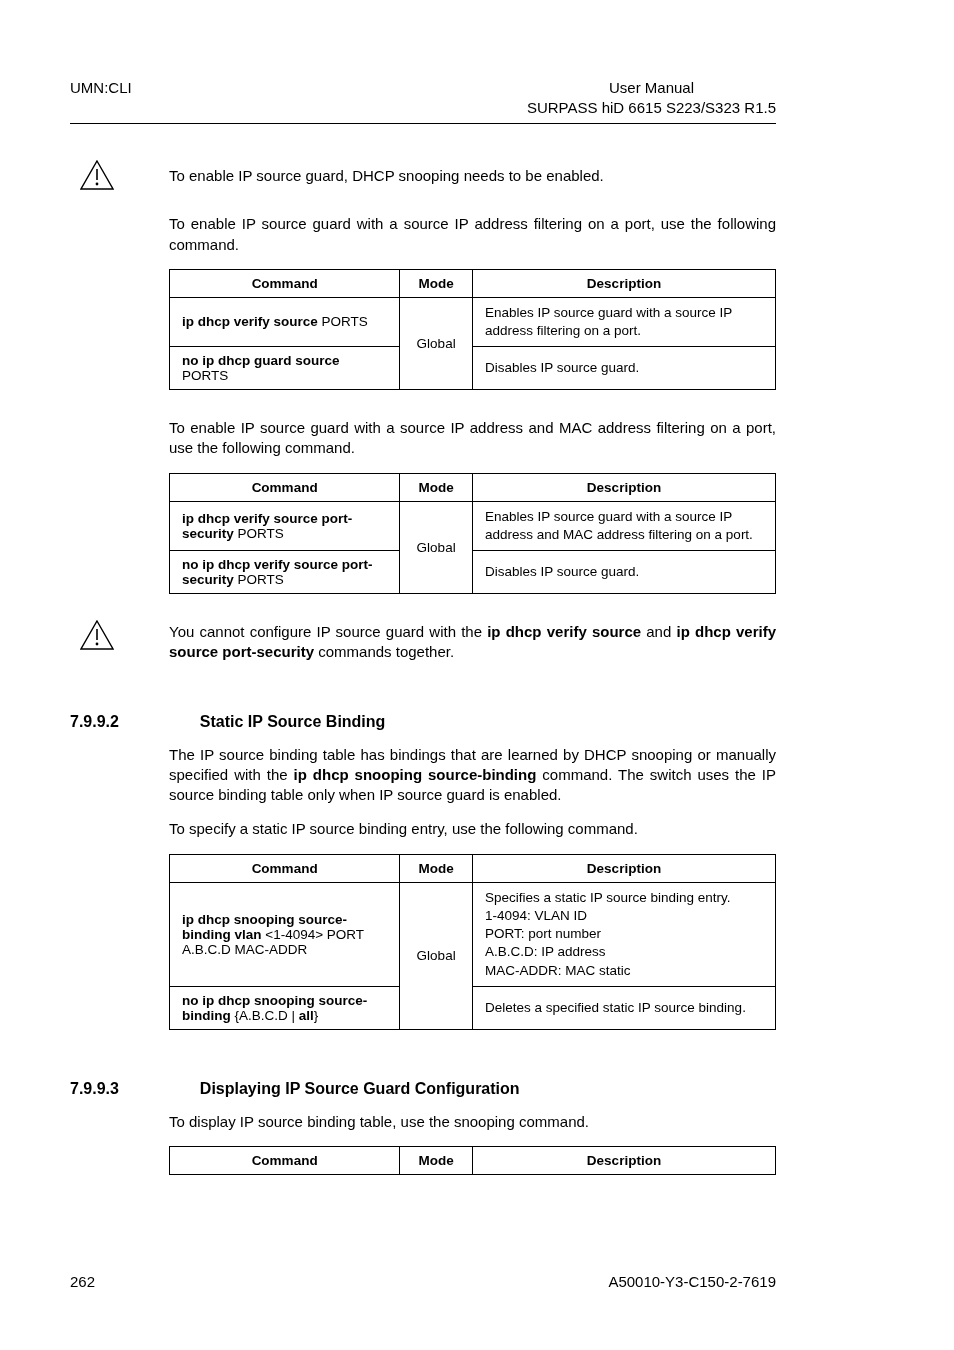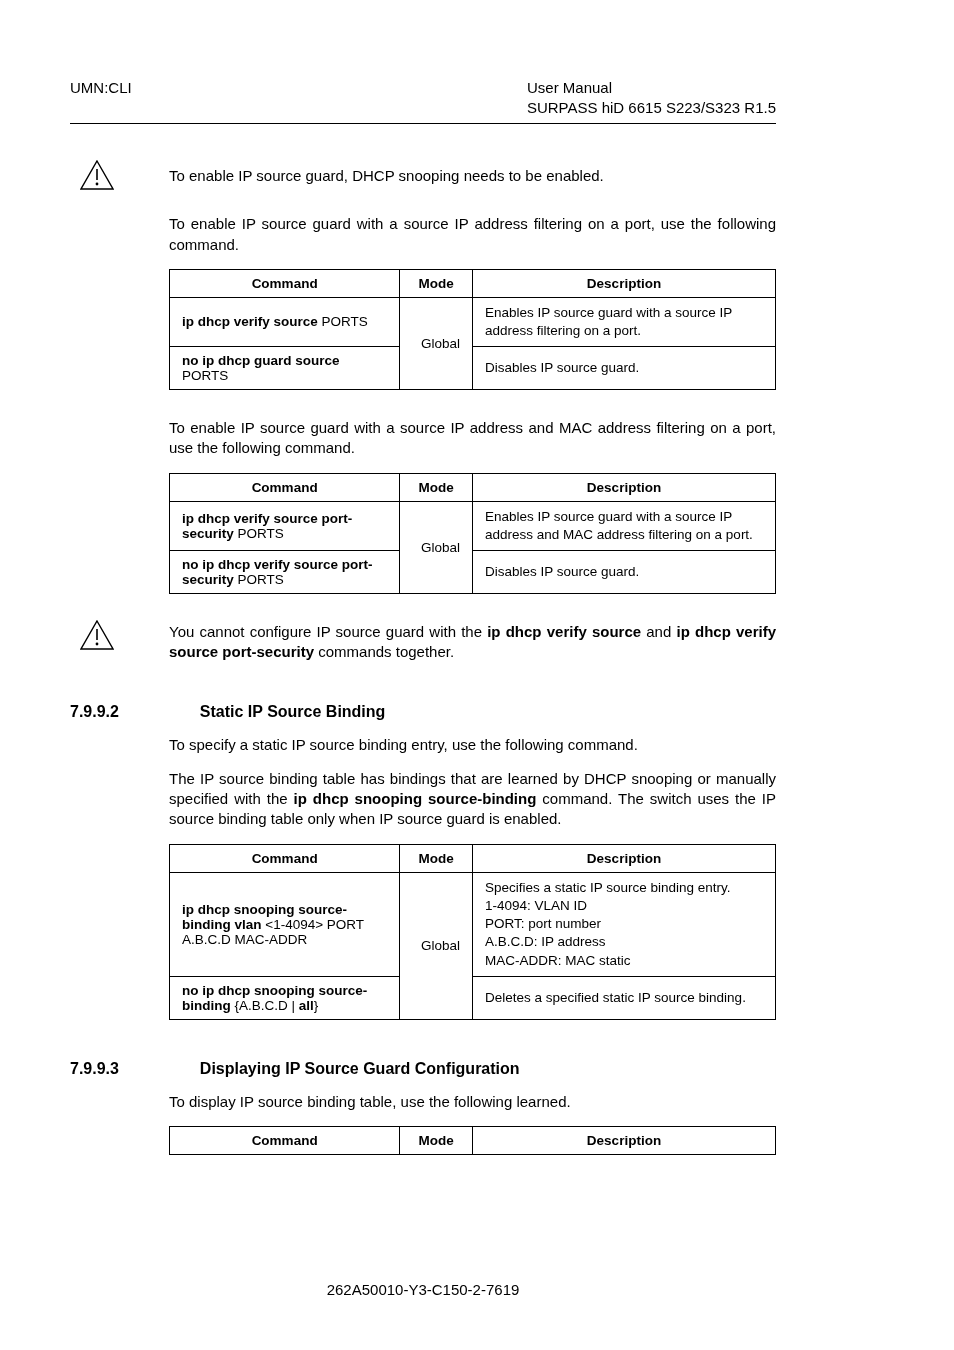--- a/index.html
+++ b/index.html
@@ -19,21 +19,21 @@
     height: 1350px;
     box-sizing: border-box;
     padding: 78px 70px 0 70px;
   }
   .header-row {
     display: flex;
     justify-content: space-between;
     font-size: 15px;
     line-height: 1.3;
   }
-  .header-right { text-align: left; }
+  .header-right { text-align: center; }
   .header-rule {
     border: none;
     border-top: 1px solid #000;
     margin: 6px 0 0 0;
   }
   .body {
     margin-left: 99px; 
     margin-right: 0;
   }
   .para {
@@ -51,33 +51,33 @@
   table.cmd th, table.cmd td {
     border: 1px solid #000;
     padding: 6px 12px;
     vertical-align: middle;
     text-align: left;
   }
   table.cmd th {
     font-weight: bold;
     text-align: center;
   }
-  table.cmd td.mode { text-align: right; vertical-align: middle; }
+  table.cmd td.mode { text-align: center; vertical-align: middle; }
   .bold { font-weight: bold; }
   .section-num { font-weight: bold; }
   .section-title { font-weight: bold; }
   .section-head {
-    margin-top: 40px;
+    margin-top: 50px;
     font-size: 16px;
   }
   .footer {
     position: absolute;
-    left: 70px; right: 70px; bottom: 52px;
+    left: 70px; right: 70px; bottom: 60px;
     display: flex;
-    justify-content: center;
+    justify-content: space-between;
     font-size: 15px;
   }
   .caution {
     position: absolute;
     left: 80px;
     width: 34px;
     height: 30px;
     pointer-events: none;
   }
   .desc-col { line-height: 1.35; }
@@ -172,24 +172,24 @@
     </p>
   </div>
 
   <div class="section-head">
     <span class="section-num">7.9.9.2</span>
     <span style="display:inline-block; width:72px"></span>
     <span class="section-title">Static IP Source Binding</span>
   </div>
 
   <div class="body">
-    <p class="para tight">To specify a static IP source binding entry, use the following command.</p>
     <p class="para tight">
       <span>The IP source binding table has bindings that are learned by DHCP snooping or manually specified with the </span><span class="bold">ip dhcp snooping source-binding</span><span> command. The switch uses the IP source binding table only when IP source guard is enabled.</span>
     </p>
+    <p class="para tight">To specify a static IP source binding entry, use the following command.</p>
 
     <table class="cmd">
       <colgroup>
           <col style="width:38%">
           <col style="width:12%">
           <col>
         </colgroup>
       <tbody>
           <tr>
         <th>Command</th>
@@ -219,21 +219,21 @@
       </table>
   </div>
 
   <div class="section-head">
     <span class="section-num">7.9.9.3</span>
     <span style="display:inline-block; width:72px"></span>
     <span class="section-title">Displaying IP Source Guard Configuration</span>
   </div>
 
   <div class="body">
-    <p class="para tight">To display IP source binding table, use the following learned.</p>
+    <p class="para tight">To display IP source binding table, use the snooping command.</p>
 
     <table class="cmd">
       <colgroup>
           <col style="width:38%">
           <col style="width:12%">
           <col>
         </colgroup>
       <tbody>
           <tr>
         <th>Command</th>

